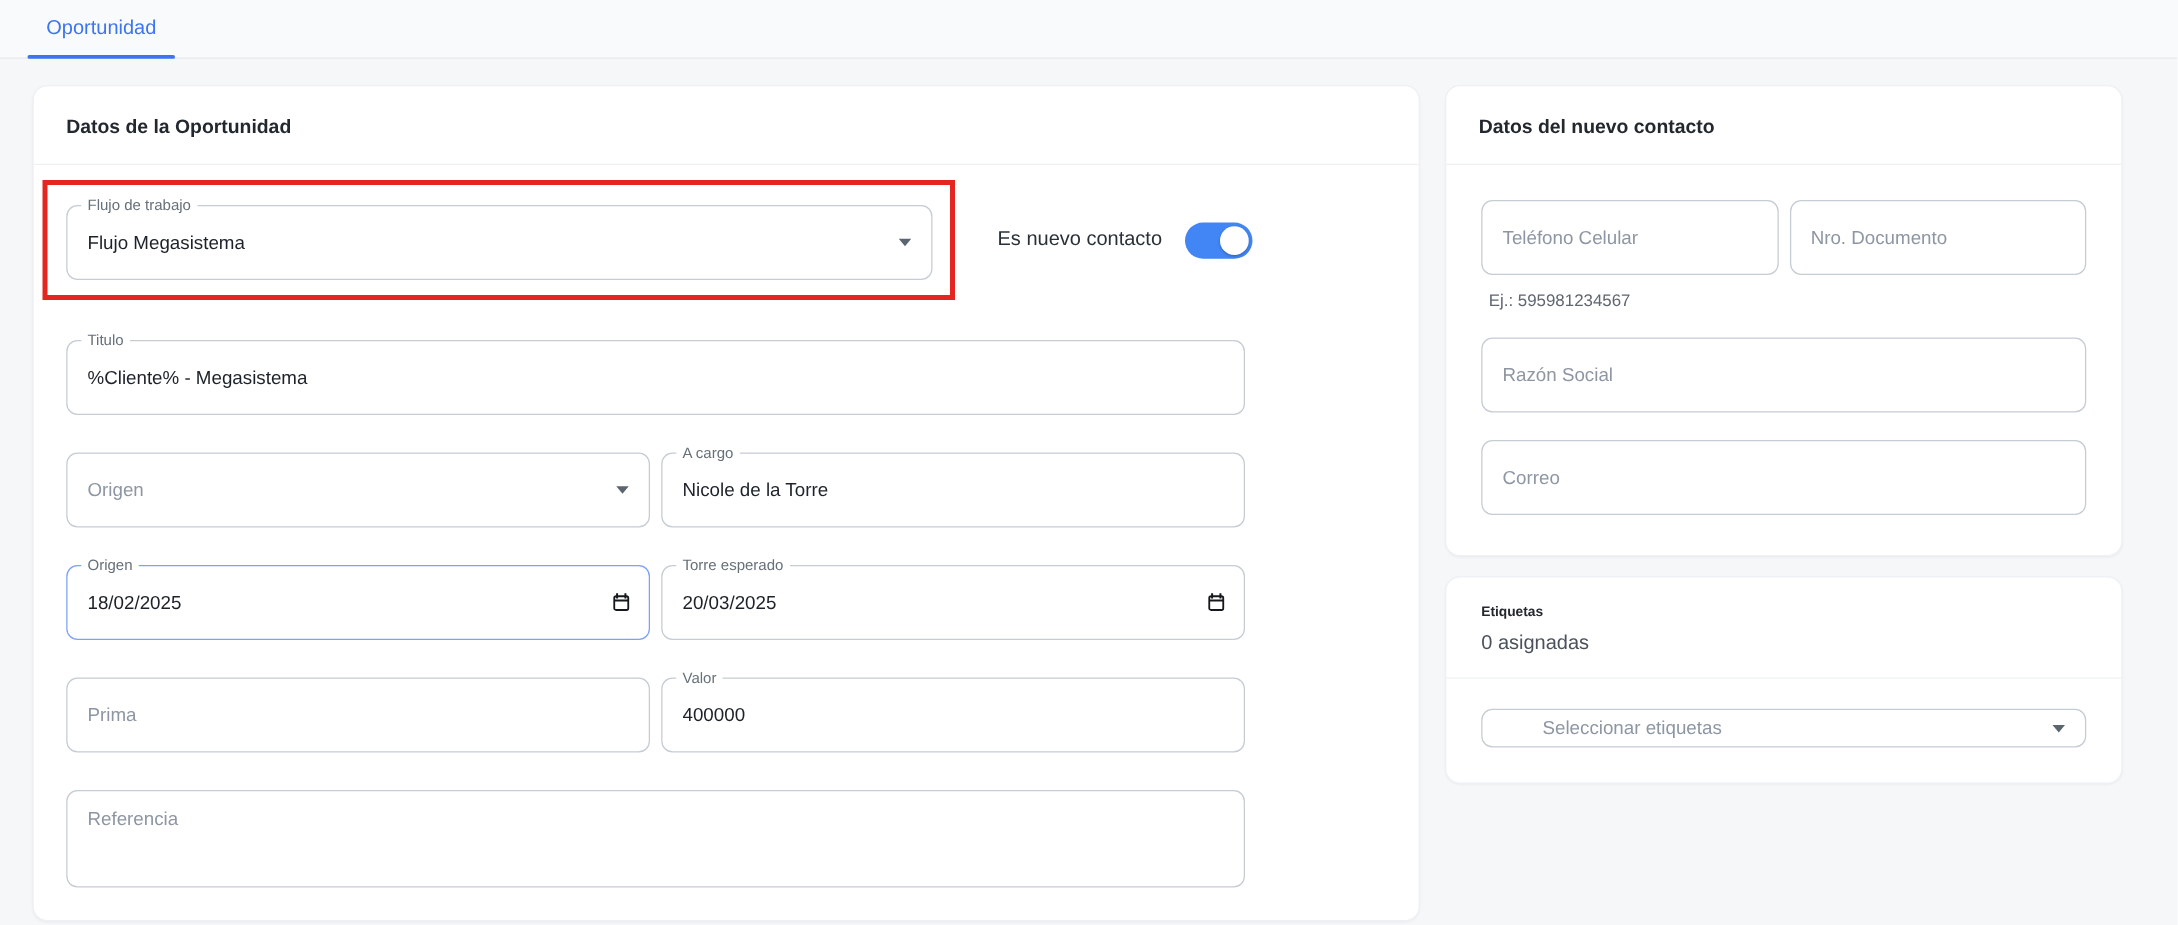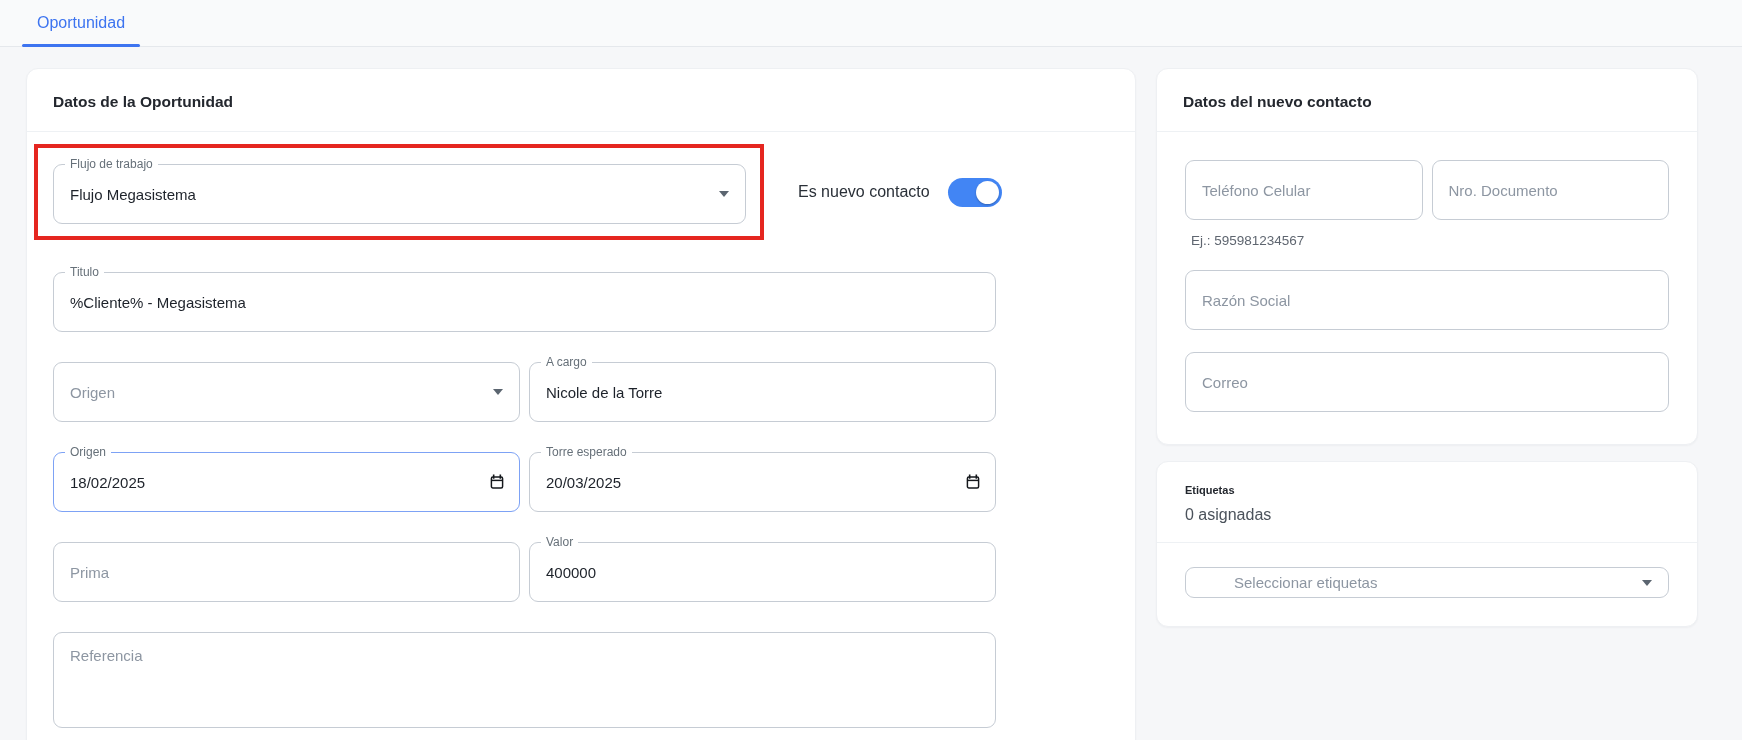--- a/index.html
+++ b/index.html
@@ -93,21 +93,21 @@
   .switch .thumb {
     position:absolute; top:3px; right:3px; width:23px; height:23px;
     background:#fff; border-radius:50%;
     box-shadow:0 1px 2px rgba(0,0,0,.25);
   }
 
   .w-full { width:943px; }
   .mt { margin-top:30px; }
   .mt-sm { margin-top:32px; }
   .grid2 { display:grid; grid-template-columns:1fr 1fr; gap:9px; width:943px; }
-  .textarea-field { height:96px; align-items:flex-start; }
+  .textarea-field { height:78px; align-items:flex-start; }
 
   
   .contact-body { padding:28px 28px 32px; }
   .grid2r { display:grid; grid-template-columns:1fr 1fr; gap:9px; }
   .hint { margin:13px 0 0 6px; font-size:13.5px; color:#5f6670; }
   .mt-r { margin-top:22px; }
 
   .tags-header { padding:22px 28px 18px; border-bottom:1px solid #eef1f4; }
   .tags-title { font-size:11px; font-weight:bold; color:#23272e; }
   .tags-count { margin-top:10px; font-size:16px; color:#4b525b; }

